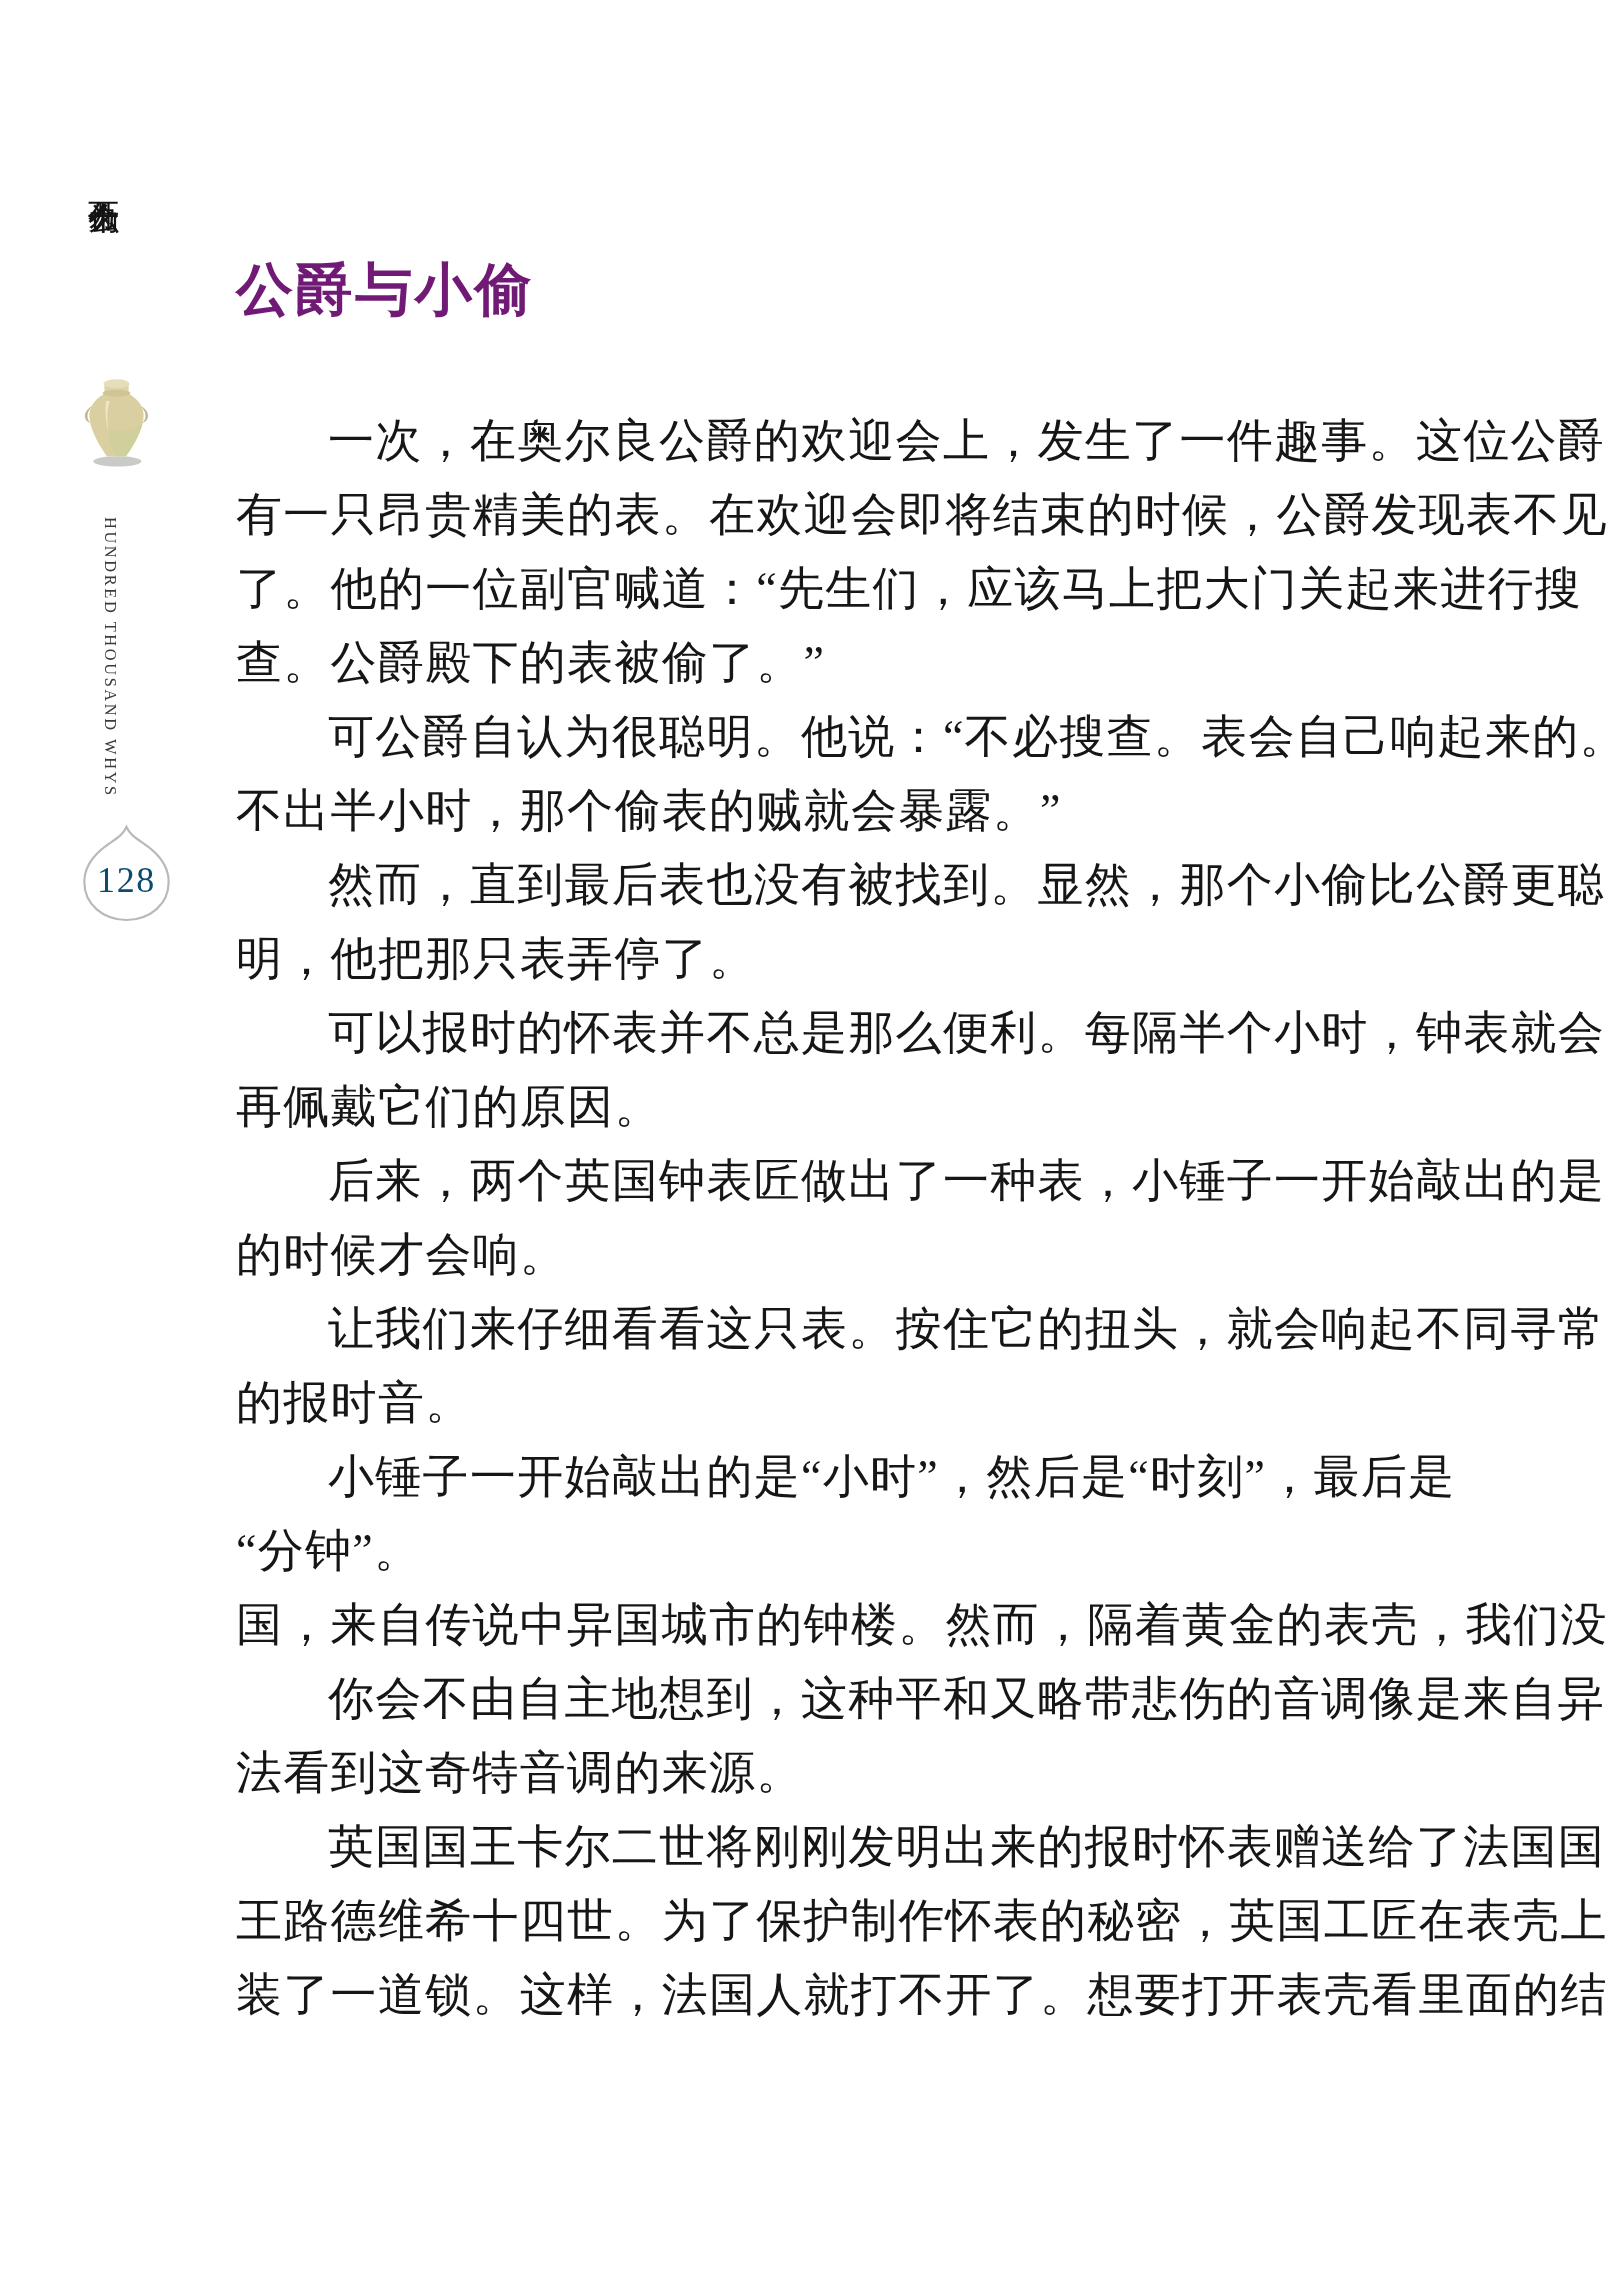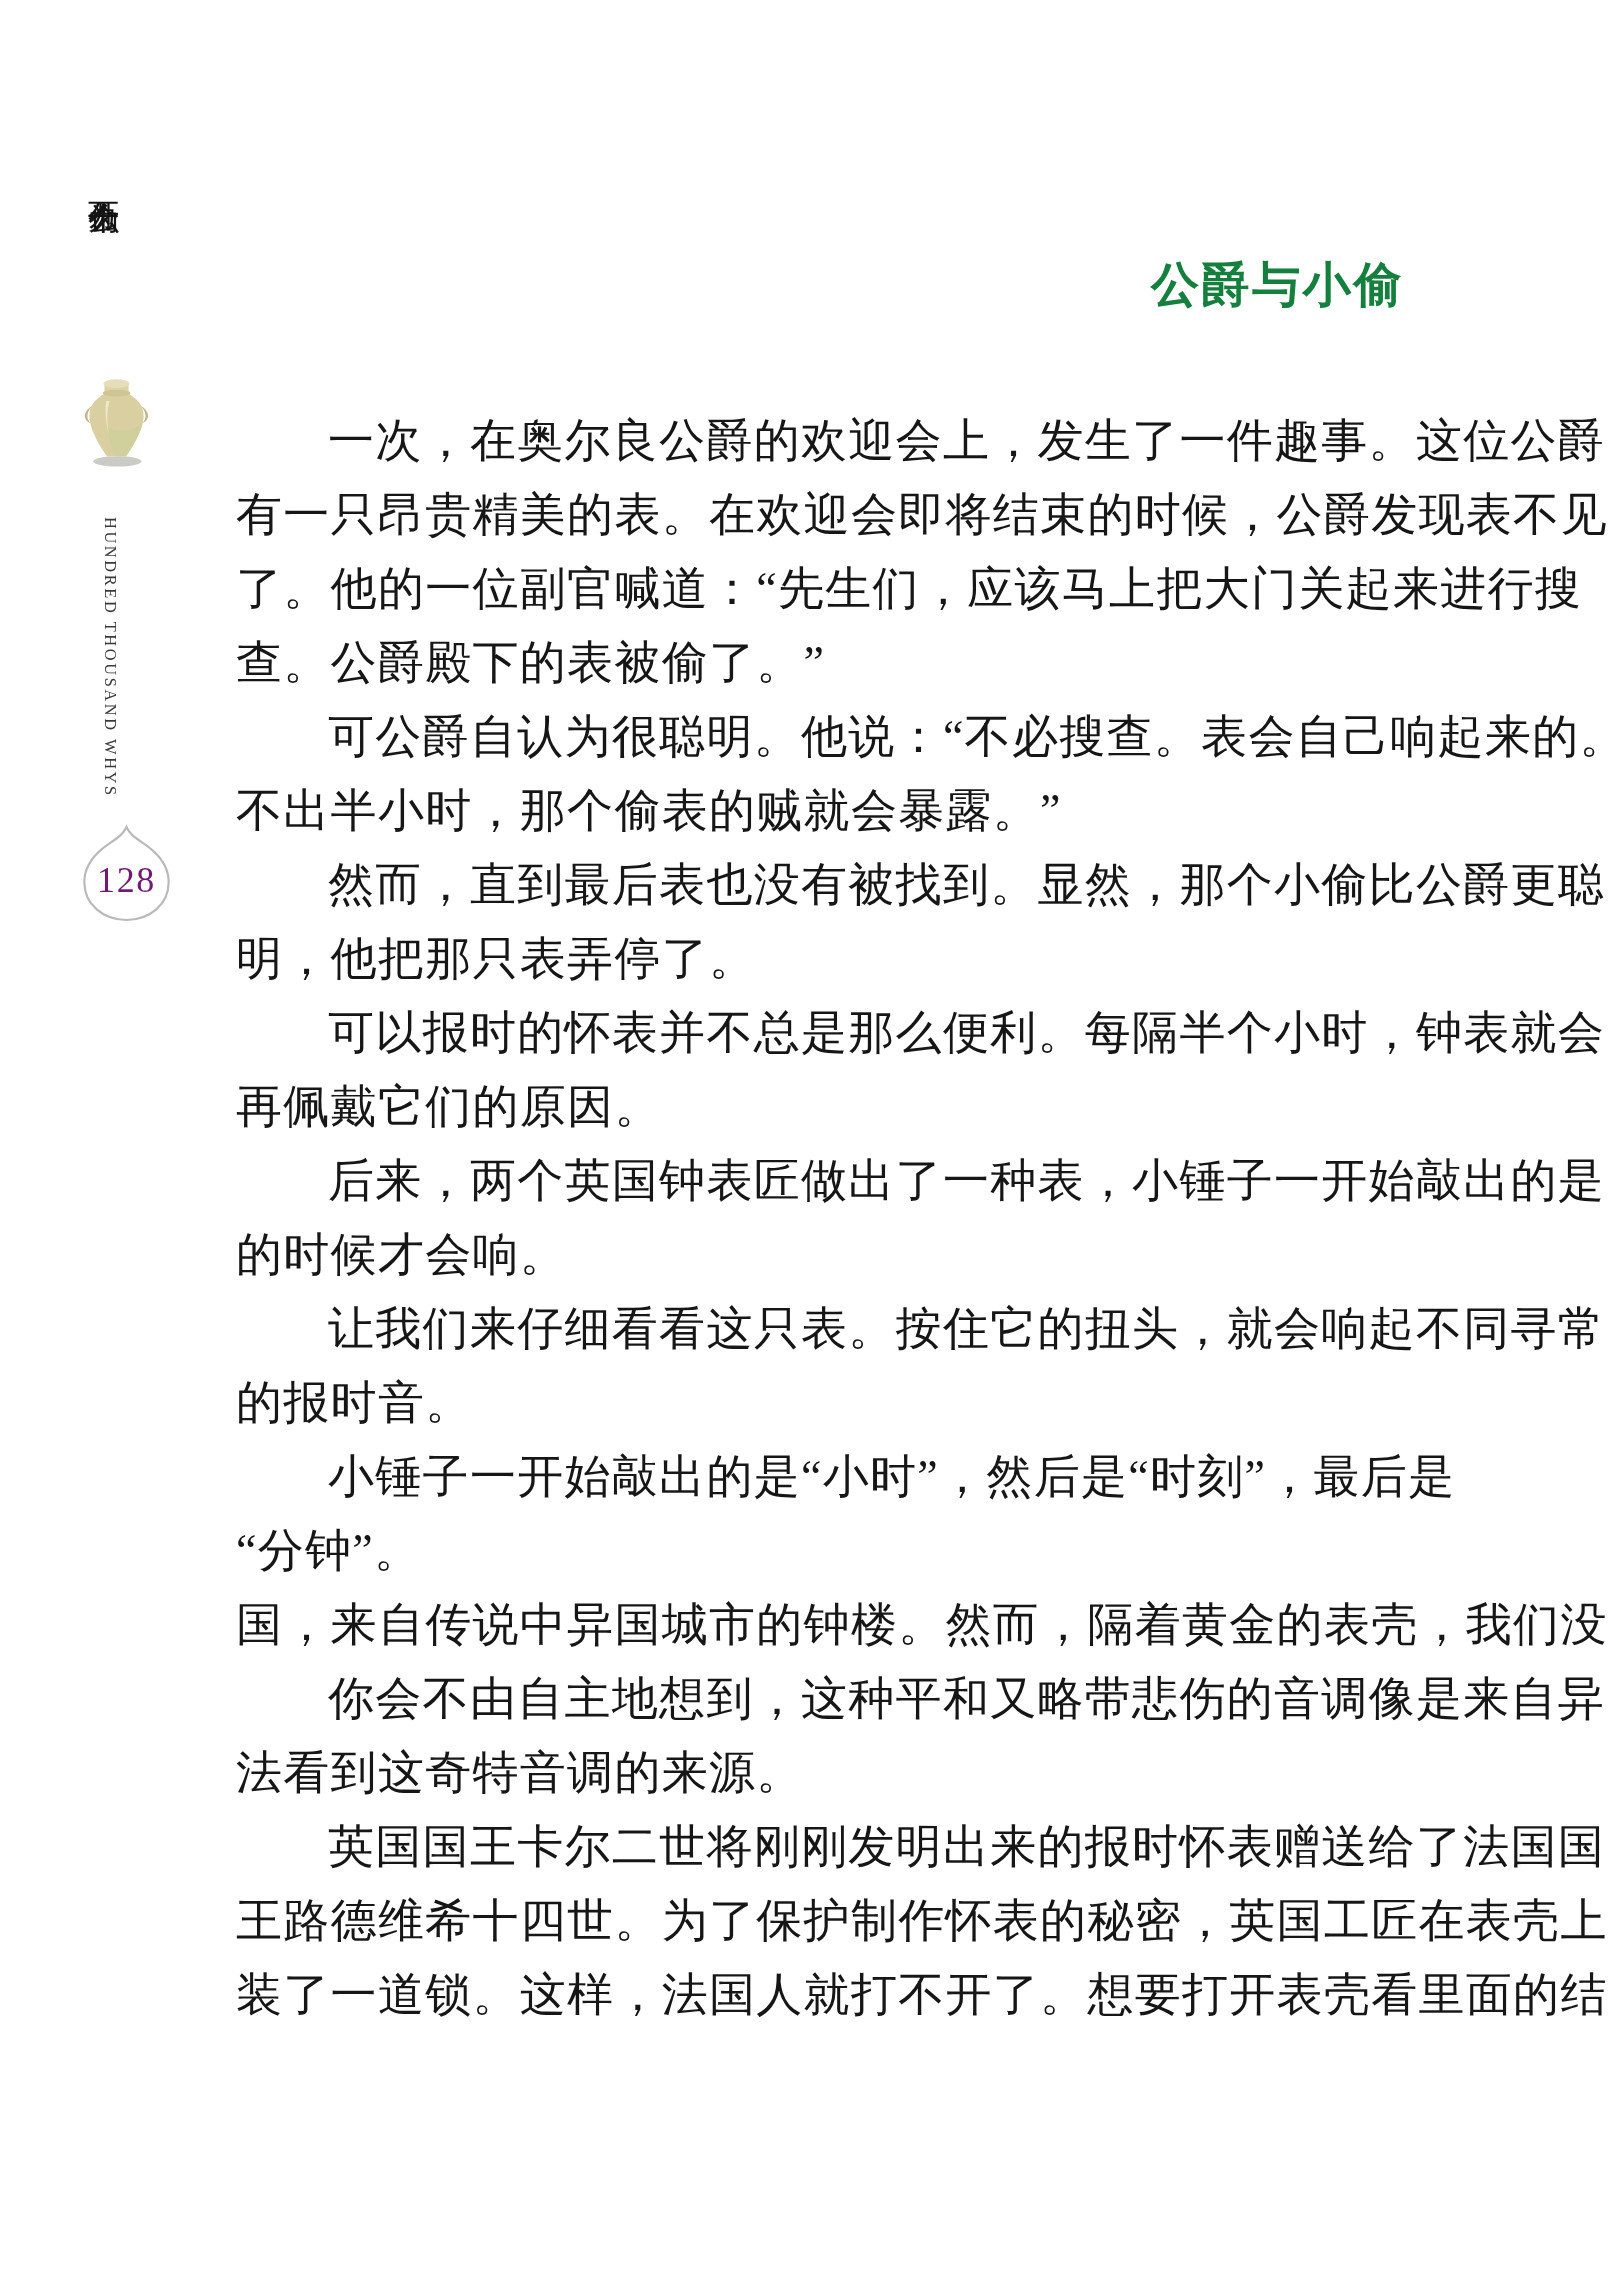--- a/index.html
+++ b/index.html
@@ -55,37 +55,37 @@
   }
   .badge svg { position: absolute; left: 0; top: 0; }
   .badge .num {
     position: absolute;
     left: 0;
     top: 38px;
     width: 100%;
     text-align: center;
     font-size: 36px;
     letter-spacing: 1.7px;
-    color: #701a75;
+    color: #0c4a6e;
     font-family: "Liberation Serif", "DejaVu Serif", serif;
   }
 
   
   .title {
     position: absolute;
     left: 236px;
     top: 257px;
     width: 1168px;
     margin: 0;
-    text-align: right;
-    font-size: 48px;
+    text-align: left;
+    font-size: 57px;
     line-height: 1.15;
     font-weight: bold;
     letter-spacing: 2.6px;
-    color: #15803d;
+    color: #701a75;
     font-family: "Liberation Sans", "DejaVu Sans", sans-serif;
   }
   .body {
     position: absolute;
     left: 236px;
     top: 404px;
     width: 1168px;
     font-size: 46px;
     line-height: 74px;
     letter-spacing: 1.3px;

